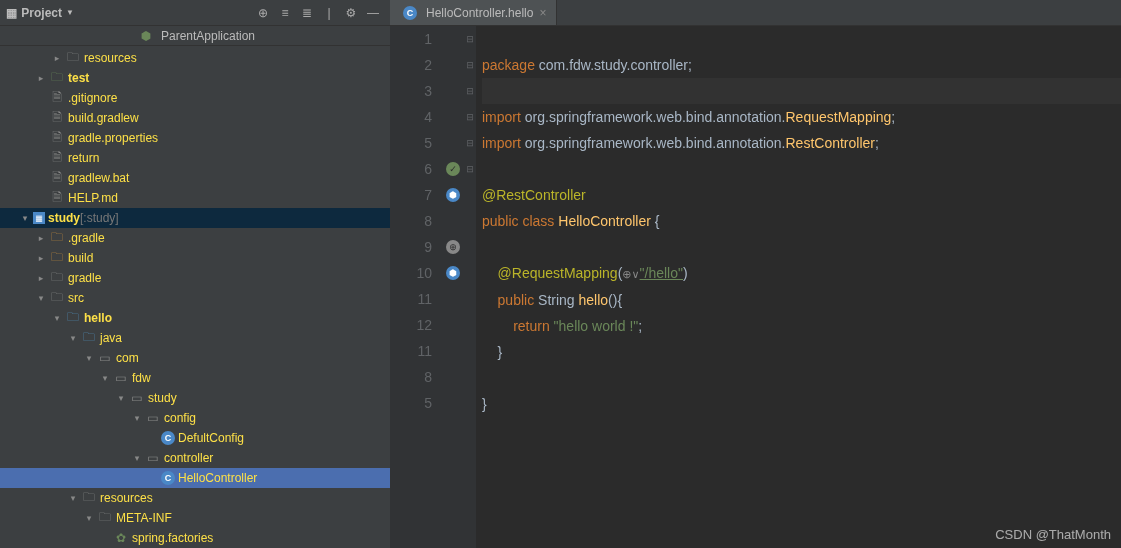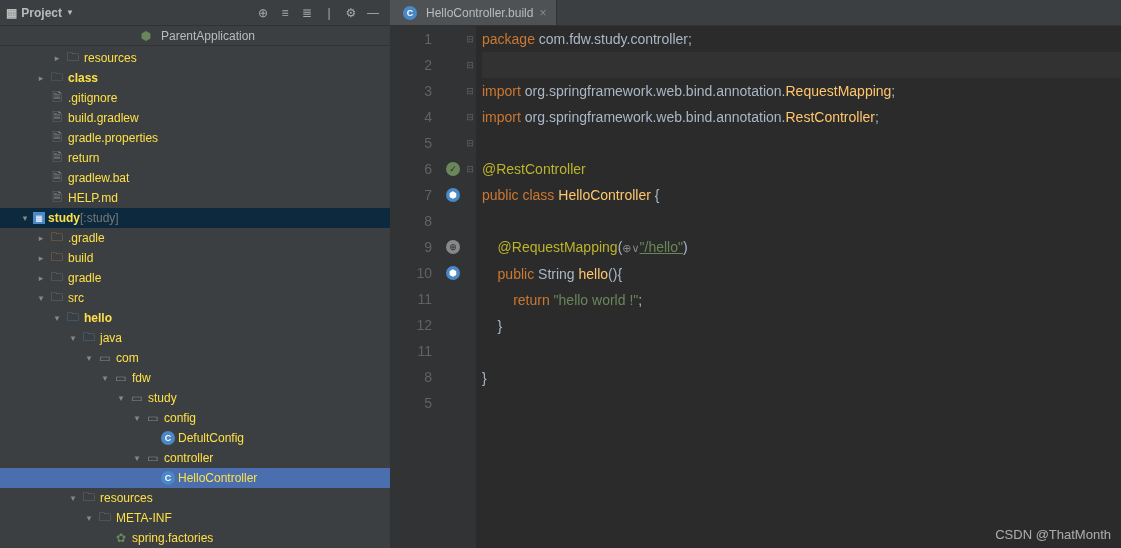--- a/index.html
+++ b/index.html
@@ -28,21 +28,21 @@
 .label.muted { color: #787878; }
 .editor { flex: 1; display: flex; flex-direction: column; background: #2b2b2b; }
 .tabs { height: 26px; background: #3c3f41; display: flex; align-items: stretch; border-bottom: 1px solid #323232; }
 .tab { display: flex; align-items: center; gap: 6px; padding: 0 10px; background: #4e5254; color: #bbb; font-size: 12px; border-right: 1px solid #323232; }
 .tab .close { color: #888; cursor: pointer; }
 .code-area { flex: 1; display: flex; font-family: "JetBrains Mono", Consolas, monospace; font-size: 14px; line-height: 26px; }
 .gutter { width: 54px; text-align: right; padding-right: 12px; color: #606366; background: #313335; }
 .marker-col { width: 20px; background: #313335; position: relative; }
 .marker { position: absolute; left: 2px; width: 14px; height: 14px; border-radius: 50%; font-size: 9px; display: flex; align-items: center; justify-content: center; }
 .fold-col { width: 12px; background: #313335; color: #606366; font-size: 9px; text-align: center; }
-.code { flex: 1; padding-left: 6px; white-space: pre; color: #a9b7c6; background: #2b2b2b; }
+.code { flex: 1; padding-left: 6px; white-space: pre; color: #a9b7c6; background: #2b2b2b; margin-top: 26px; }
 .cursor-bg { background: #323232; }
 .kw { color: #cc7832; }
 .str { color: #6a8759; }
 .ann { color: #bbb529; }
 .cls { color: #ffc66d; }
 .pkg { color: #a9b7c6; }
 .underl { text-decoration: underline; }
 .filetop-hl { background: #323232; display: inline-block; width: 100%; }
 .watermark { position: absolute; right: 10px; bottom: 6px; color: #ffffff; font-size: 13px; opacity: 0.6; }
 .gl-icon { font-size: 11px; color: #888; }
@@ -71,21 +71,21 @@
   </div>
   <div class="tree" id="tree">
       <div class="tree-row" style="padding-left: 52px;">
         <span class="arrow">▸</span>
         <span class="icon folder-icon">🗀</span>
         <span class="label">resources</span>
       </div>
       <div class="tree-row" style="padding-left: 36px;">
         <span class="arrow">▸</span>
         <span class="icon folder-icon green">🗀</span>
-        <span class="label bold">class</span>
+        <span class="label bold">test</span>
       </div>
       <div class="tree-row" style="padding-left: 36px;">
         <span class="arrow"></span>
         <span class="icon file-icon">🗎</span>
         <span class="label">.gitignore</span>
       </div>
       <div class="tree-row" style="padding-left: 36px;">
         <span class="arrow"></span>
         <span class="icon file-icon">🗎</span>
         <span class="label">build.gradlew</span>
@@ -196,21 +196,21 @@
         <span class="icon" style="color:#6a8759">✿</span>
         <span class="label">spring.factories</span>
       </div>
     </div>
 </div>
 
 <div class="editor">
   <div class="tabs">
     <div class="tab">
       <span class="icon class-icon">C</span>
-      <span>HelloController.build</span>
+      <span>HelloController.hello</span>
       <span class="close">×</span>
     </div>
   </div>
   <div class="code-area">
     <div class="gutter" id="gutter">
         <div>1</div>
         <div>2</div>
         <div>3</div>
         <div>4</div>
         <div>5</div>

